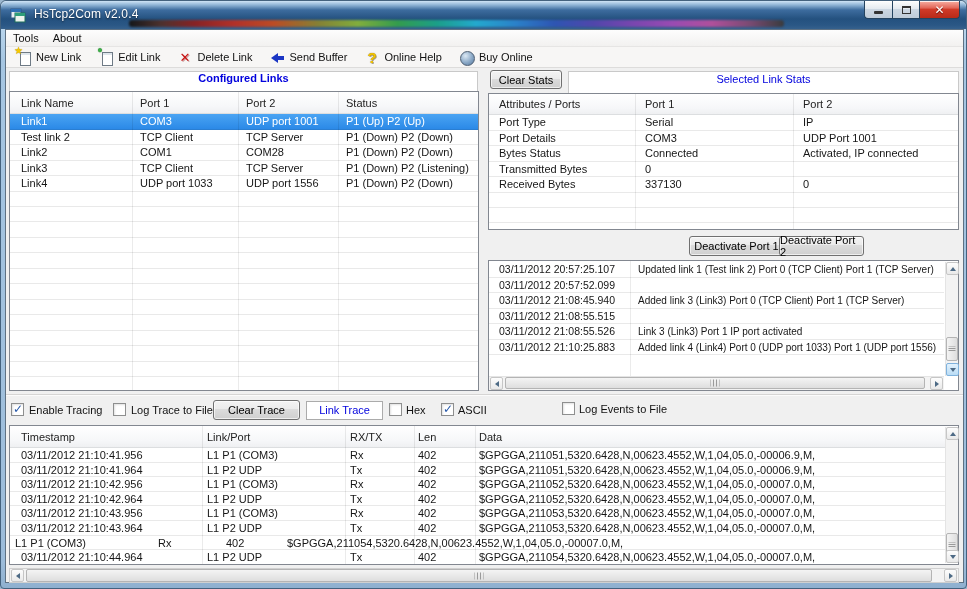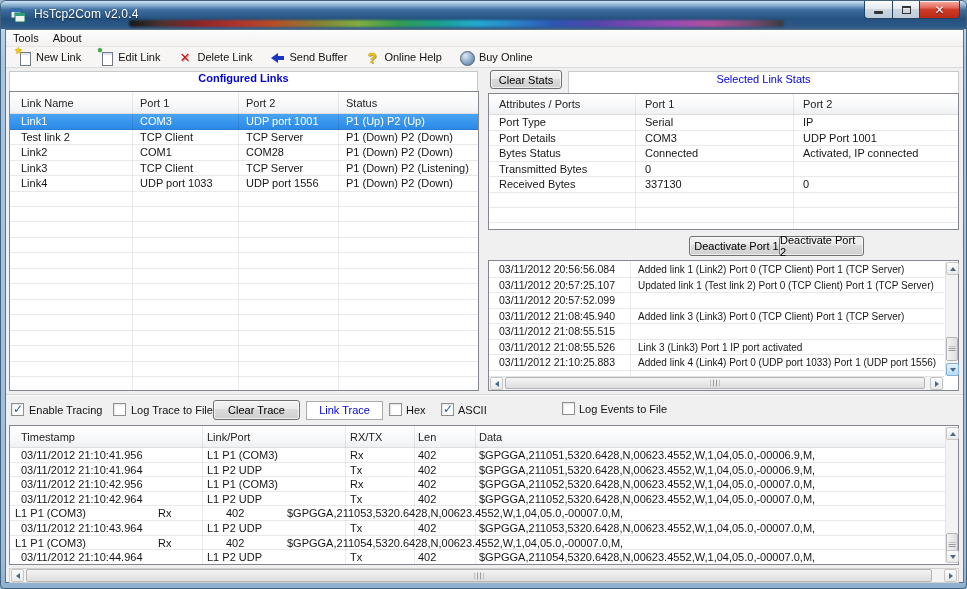--- a/index.html
+++ b/index.html
@@ -291,24 +291,20 @@
     <span class="grid-v" style="left:146px;"></span>
     <span class="grid-v" style="left:304px;"></span>
   </div>
 
   <div class="btn abs" style="left:644px; top:235px; width:95px; height:20px;margin-left:44px;">Deactivate Port 1</div>
   <div class="btn abs" style="left:778px; top:235px; width:85px; height:20px;">Deactivate Port 2</div>
 
   <div class="lv" style="left:487px; top:259px; width:471px; height:131px;">
     <div class="lv-body" style="top:1px; right:14px; bottom:14px;">
 
-        <div class="row">
-          <span class="c ev-c1">03/11/2012 20:56:56.084</span>
-          <span class="c ev-c2">Added link 1 (Link2) Port 0 (TCP Client) Port 1 (TCP Server)</span>
-        </div>
 
         <div class="row">
           <span class="c ev-c1">03/11/2012 20:57:25.107</span>
           <span class="c ev-c2">Updated link 1 (Test link 2) Port 0 (TCP Client) Port 1 (TCP Server)</span>
         </div>
 
         <div class="row">
           <span class="c ev-c1">03/11/2012 20:57:52.099</span>
         </div>
 
@@ -413,20 +409,21 @@
 
         <div class="row tr-row">
           <span class="c tr-c1">03/11/2012 21:10:42.964</span>
           <span class="c tr-c2">L1 P2 UDP</span>
           <span class="c tr-c3">Tx</span>
           <span class="c tr-c4">402</span>
           <span class="c tr-c5">$GPGGA,211052,5320.6428,N,00623.4552,W,1,04,05.0,-00007.0,M,</span>
         </div>
 
         <div class="row tr-row">
+          <span class="c tr-c1">03/11/2012 21:10:43.956</span>
           <span class="c tr-c2">L1 P1 (COM3)</span>
           <span class="c tr-c3">Rx</span>
           <span class="c tr-c4">402</span>
           <span class="c tr-c5">$GPGGA,211053,5320.6428,N,00623.4552,W,1,04,05.0,-00007.0,M,</span>
         </div>
 
         <div class="row tr-row">
           <span class="c tr-c1">03/11/2012 21:10:43.964</span>
           <span class="c tr-c2">L1 P2 UDP</span>
           <span class="c tr-c3">Tx</span>

